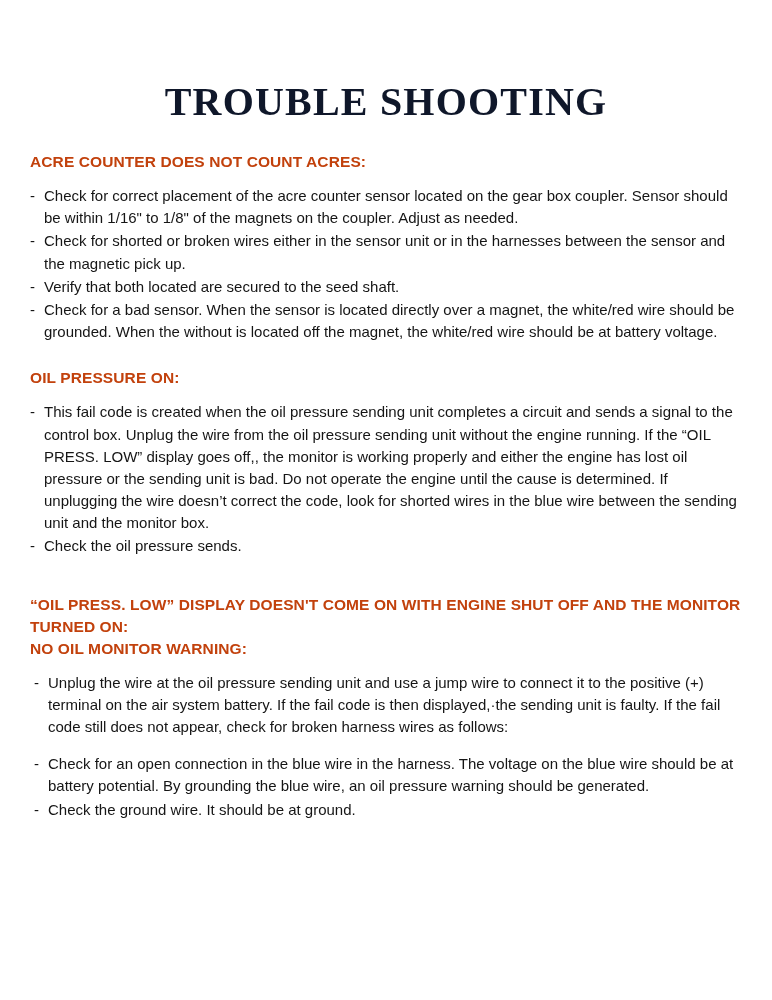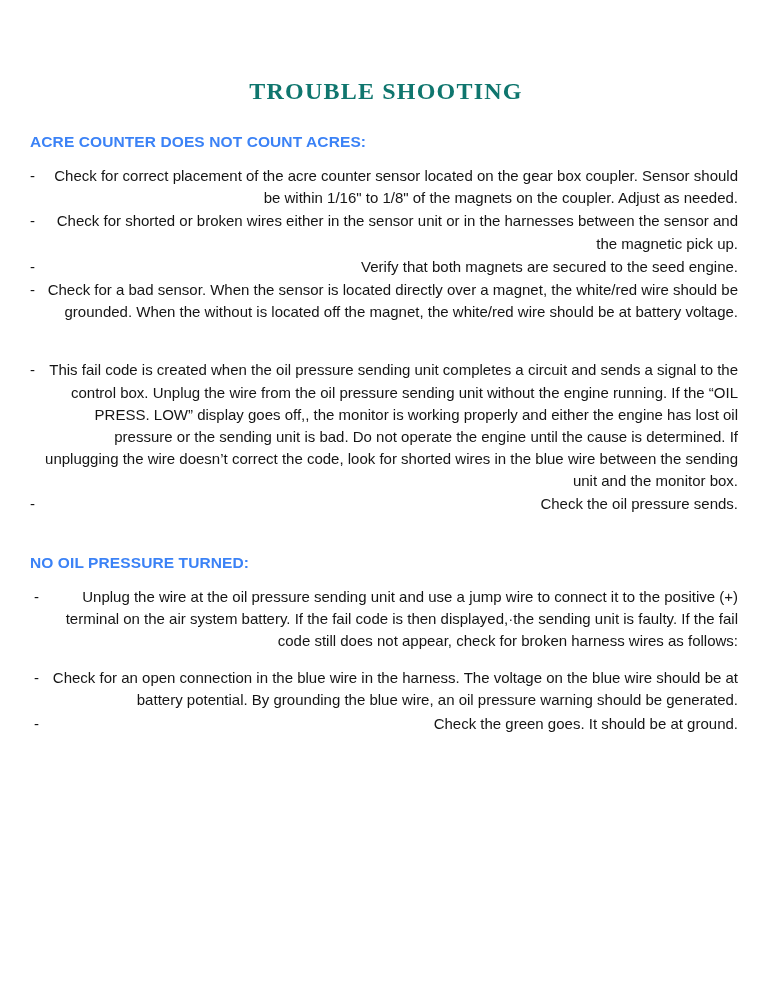--- a/index.html
+++ b/index.html
@@ -18,38 +18,38 @@
   .page {
     position: relative;
     width: 772px;
     height: 1000px;
     padding: 0;
     box-sizing: border-box;
   }
   .doc-title {
     font-family: "Liberation Serif", serif;
     font-weight: bold;
-    font-size: 24px;
+    font-size: 40px;
     letter-spacing: 1.2px;
     text-align: center;
     margin: 78px 0 0 0;
     padding: 0;
-    color: #0f766e;
+    color: #0f172a;
   }
   .content {
     margin: 26px 30px 0 30px;
   }
   .section {
     margin-bottom: 2px;
   }
   .section-heading {
     font-weight: bold;
     font-size: 15.5px;
     line-height: 1.42;
-    color: #3b82f6;
+    color: #c2410c;
     letter-spacing: 0.1px;
   }
   .section-heading.sub {
     font-weight: bold;
   }
   .bullets {
     margin-top: 12px;
   }
   .bullet {
     display: flex;
@@ -61,21 +61,20 @@
   }
   .bullet .dash {
     flex: 0 0 auto;
     width: 14px;
     text-align: left;
     color: #151515;
   }
   .bullet .btext {
     flex: 1 1 auto;
     padding-right: 4px;
-    text-align: right;
   }
   .gap-sm { height: 14px; }
   .gap-md { height: 22px; }
   .gap-lg { height: 34px; }
   .indent-block {
     margin-left: 4px;
   }
   
   .page, .doc-title, .bullet, .section-heading {
     -webkit-font-smoothing: antialiased;
@@ -96,59 +95,61 @@
         <div class="bullet">
           <span class="dash">-</span>
           <span class="btext">Check for correct placement of the acre counter sensor located on the gear box coupler. Sensor should be within 1/16" to 1/8" of the magnets on the coupler. Adjust as needed.</span>
         </div>
         <div class="bullet">
           <span class="dash">-</span>
           <span class="btext">Check for shorted or broken wires either in the sensor unit or in the harnesses between the sensor and the magnetic pick up.</span>
         </div>
         <div class="bullet">
           <span class="dash">-</span>
-          <span class="btext">Verify that both magnets are secured to the seed engine.</span>
+          <span class="btext">Verify that both located are secured to the seed shaft.</span>
         </div>
         <div class="bullet">
           <span class="dash">-</span>
           <span class="btext">Check for a bad sensor. When the sensor is located directly over a magnet, the white/red wire should be grounded. When the without is located off the magnet, the white/red wire should be at battery voltage.</span>
         </div>
       </div>
     </div>
 
     <div class="gap-md"></div>
 
     <div class="section">
+      <div class="section-heading sub">OIL PRESSURE ON:</div>
       <div class="bullets">
         <div class="bullet">
           <span class="dash">-</span>
           <span class="btext">This fail code is created when the oil pressure sending unit completes a circuit and sends a signal to the control box. Unplug the wire from the oil pressure sending unit without the engine running. If the “OIL PRESS. LOW” display goes off,, the monitor is working properly and either the engine has lost oil pressure or the sending unit is bad. Do not operate the engine until the cause is determined. If unplugging the wire doesn’t correct the code, look for shorted wires in the blue wire between the sending unit and the monitor box.</span>
         </div>
         <div class="bullet">
           <span class="dash">-</span>
           <span class="btext">Check the oil pressure sends.</span>
         </div>
       </div>
     </div>
 
     <div class="gap-lg"></div>
 
     <div class="section">
-      <div class="section-heading sub">NO OIL PRESSURE TURNED:</div>
+      <div class="section-heading">“OIL PRESS. LOW” DISPLAY DOESN'T COME ON WITH ENGINE SHUT OFF AND THE MONITOR  TURNED ON:</div>
+      <div class="section-heading sub">NO OIL MONITOR WARNING:</div>
       <div class="bullets indent-block">
         <div class="bullet">
           <span class="dash">-</span>
           <span class="btext">Unplug the wire at the oil pressure sending unit and use a jump wire to connect it to the positive (+) terminal on the air system battery. If the fail code is then  displayed,·the sending unit is faulty. If the fail code still does not appear, check for broken harness wires as follows:</span>
         </div>
         <div class="gap-sm"></div>
         <div class="bullet">
           <span class="dash">-</span>
           <span class="btext">Check for an open connection in the blue wire in the harness. The voltage on the blue wire should be at battery potential. By grounding the blue wire, an oil pressure warning should be generated.</span>
         </div>
         <div class="bullet">
           <span class="dash">-</span>
-          <span class="btext">Check the green goes. It should be at ground.</span>
+          <span class="btext">Check the ground wire. It should be at ground.</span>
         </div>
       </div>
     </div>
 
   </div>
 </div>
 
 </body></html>

